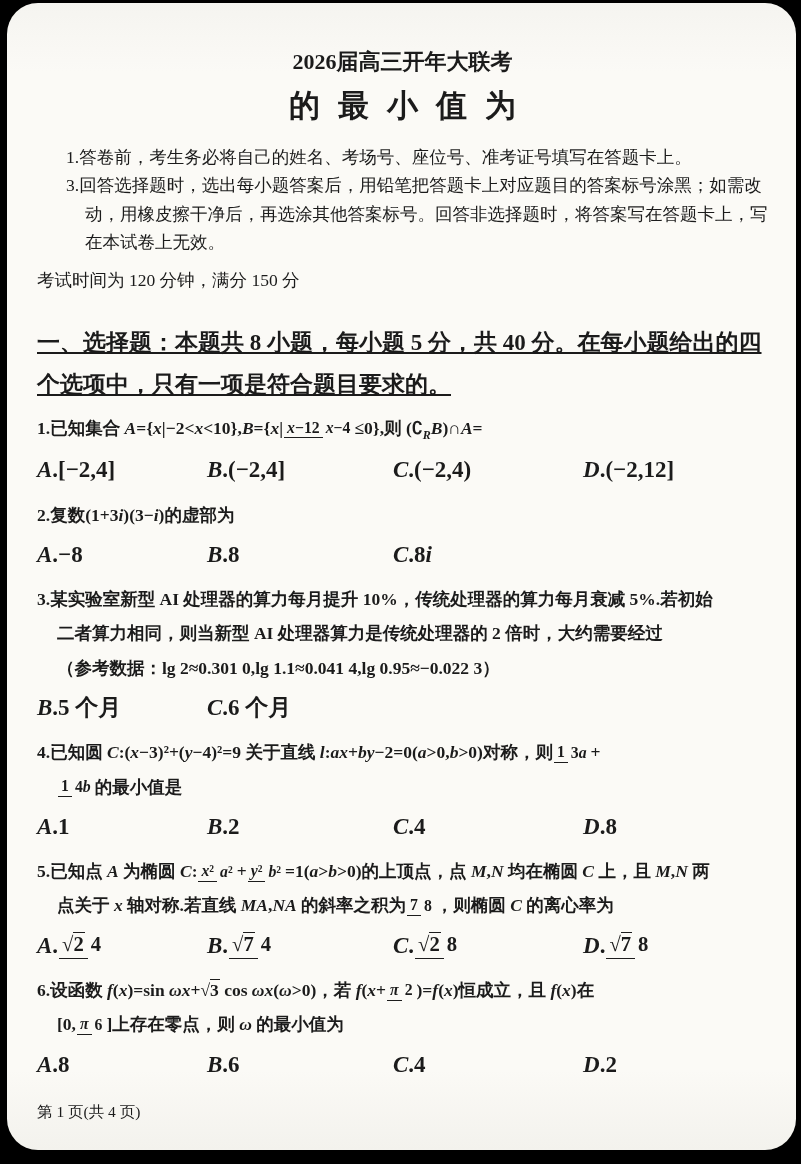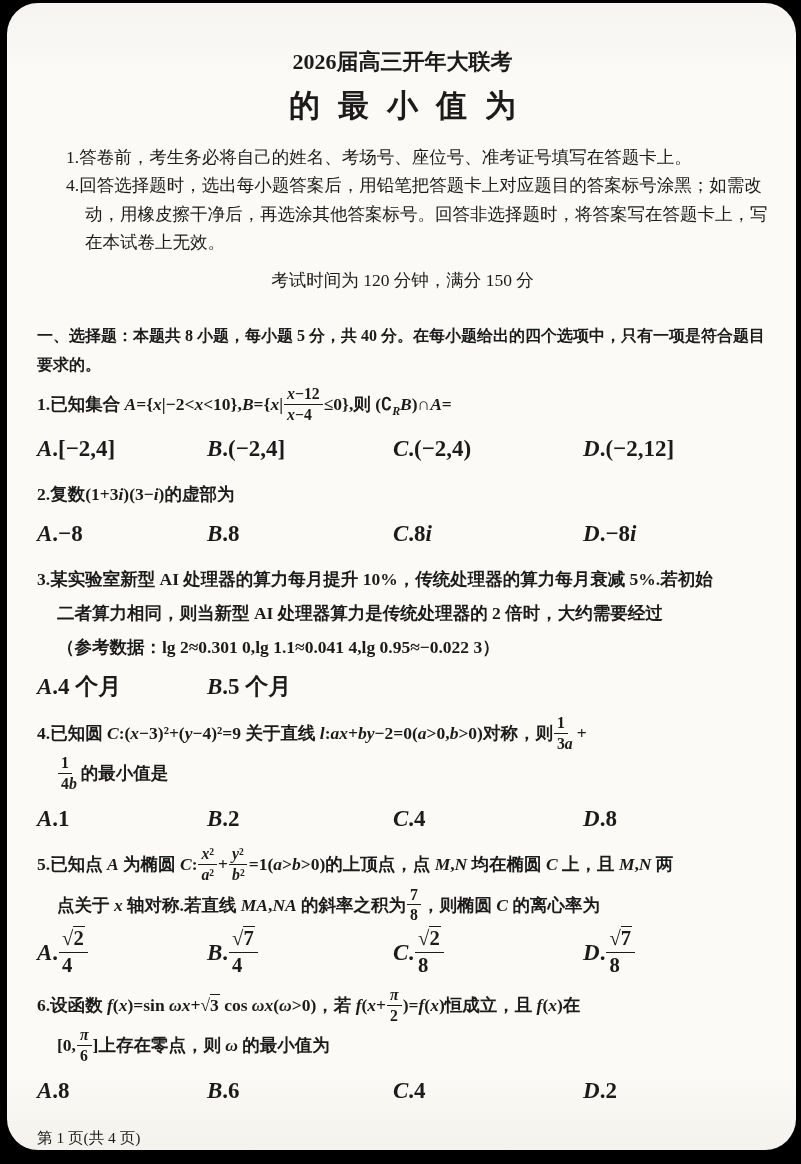--- a/index.html
+++ b/index.html
@@ -10,27 +10,27 @@
          background:linear-gradient(180deg,#f5f4f0 0%,#fbfaf6 6%,#fbfaf6 93%,#f3f2ed 100%);
          padding:40px 28px 0 30px;overflow:hidden;border-radius:31px;}
   .corner{position:absolute;background:#000;}
   .c-tl{left:0;top:0;width:28px;height:9px;}
   .c-tr{right:0;top:0;width:42px;height:10px;}
   .c-bl{left:0;bottom:0;width:70px;height:17px;}
   .c-br{right:0;bottom:0;width:90px;height:17px;}
   h1.title{font-size:22px;text-align:center;font-weight:bold;margin:4px 0 8px;}
   h2.subtitle{font-size:31px;text-align:center;font-weight:bold;letter-spacing:18px;text-indent:18px;margin:0 0 16px;}
   .notice{font-size:17.5px;line-height:1.62;padding-left:19px;text-indent:-19px;margin-left:29px;}
-  .meta{font-size:17.5px;text-align:center;margin:12px 0 30px;}
-  .section-head{font-size:16px;font-weight:bold;line-height:1.8;margin-bottom:2px;}
+  .meta{font-size:17.5px;text-align:left;margin:12px 0 30px;}
+  .section-head{font-size:23px;font-weight:bold;line-height:1.8;margin-bottom:2px;text-decoration:underline;}
   .question{margin-top:6px;font-weight:bold;}
   .stem{font-size:17.5px;line-height:1.95;padding-left:20px;text-indent:-20px;}
   .options{display:grid;grid-template-columns:170px 186px 190px auto;font-size:23px;line-height:1.9;margin:1px 0 4px;}
   .opt{white-space:nowrap;}
-  .frac{display:inline-flex;flex-direction:column;align-items:flex-start;vertical-align:middle;
+  .frac{display:inline-flex;flex-direction:row;align-items:center;vertical-align:middle;
         line-height:1.25;font-size:0.9em;position:relative;top:-2px;margin:0 1px;text-indent:0;}
   .fn{padding:0 3px;border-bottom:1px solid #1c1c1c;text-align:center;}
   .fd{padding:0 3px;text-align:center;}
   sub,sup{font-size:68%;}
   .sqrt{white-space:nowrap;}
   .rad{border-top:1px solid #1c1c1c;padding:0 1px 0 0;}
   .footer{text-align:left;font-size:15.5px;margin-top:16px;}
   i{font-style:italic;}
 </style>
 </head>
@@ -42,21 +42,21 @@
   <div class="corner c-bl"></div>
   <div class="corner c-br"></div>
 
   <div class="paper">
 
     <h1 class="title">2026届高三开年大联考</h1>
     <h2 class="subtitle">的最小值为</h2>
 
     <div>
       <div class="notice">1.答卷前，考生务必将自己的姓名、考场号、座位号、准考证号填写在答题卡上。</div>
-      <div class="notice">4.回答选择题时，选出每小题答案后，用铅笔把答题卡上对应题目的答案标号涂黑；如需改动，用橡皮擦干净后，再选涂其他答案标号。回答非选择题时，将答案写在答题卡上，写在本试卷上无效。</div>
+      <div class="notice">3.回答选择题时，选出每小题答案后，用铅笔把答题卡上对应题目的答案标号涂黑；如需改动，用橡皮擦干净后，再选涂其他答案标号。回答非选择题时，将答案写在答题卡上，写在本试卷上无效。</div>
     </div>
 
     <div class="meta">考试时间为 120 分钟，满分 150 分</div>
 
     <div class="section-head">一、选择题：本题共 8 小题，每小题 5 分，共 40 分。在每小题给出的四个选项中，只有一项是符合题目要求的。</div>
 
     <div class="question">
       <div class="stem">1.已知集合 <i>A</i>={<i>x</i>|−2&lt;<i>x</i>&lt;10},<i>B</i>={<i>x</i>|<span class="frac">
             <span class="fn"><i>x</i>−12</span>
             <span class="fd"><i>x</i>−4</span>
@@ -68,29 +68,28 @@
         <span class="opt"><i>D</i>.(−2,12]</span>
       </div>
     </div>
 
     <div class="question">
       <div class="stem">2.复数(1+3<i>i</i>)(3−<i>i</i>)的虚部为</div>
       <div class="options">
         <span class="opt"><i>A</i>.−8</span>
         <span class="opt"><i>B</i>.8</span>
         <span class="opt"><i>C</i>.8<i>i</i></span>
-        <span class="opt"><i>D</i>.−8<i>i</i></span>
       </div>
     </div>
 
     <div class="question">
       <div class="stem">3.某实验室新型 AI 处理器的算力每月提升 10%，传统处理器的算力每月衰减 5%.若初始<br>二者算力相同，则当新型 AI 处理器算力是传统处理器的 2 倍时，大约需要经过<br>（参考数据：lg 2≈0.301 0,lg 1.1≈0.041 4,lg 0.95≈−0.022 3）</div>
       <div class="options">
-        <span class="opt"><i>A</i>.4 个月</span>
         <span class="opt"><i>B</i>.5 个月</span>
+        <span class="opt"><i>C</i>.6 个月</span>
       </div>
     </div>
 
     <div class="question">
       <div class="stem">4.已知圆 <i>C</i>:(<i>x</i>−3)²+(<i>y</i>−4)²=9 关于直线 <i>l</i>:<i>a</i><i>x</i>+<i>b</i><i>y</i>−2=0(<i>a</i>&gt;0,<i>b</i>&gt;0)对称，则<span class="frac">
             <span class="fn">1</span>
             <span class="fd">3<i>a</i></span>
           </span>+<br><span class="frac">
             <span class="fn">1</span>
             <span class="fd">4<i>b</i></span>

